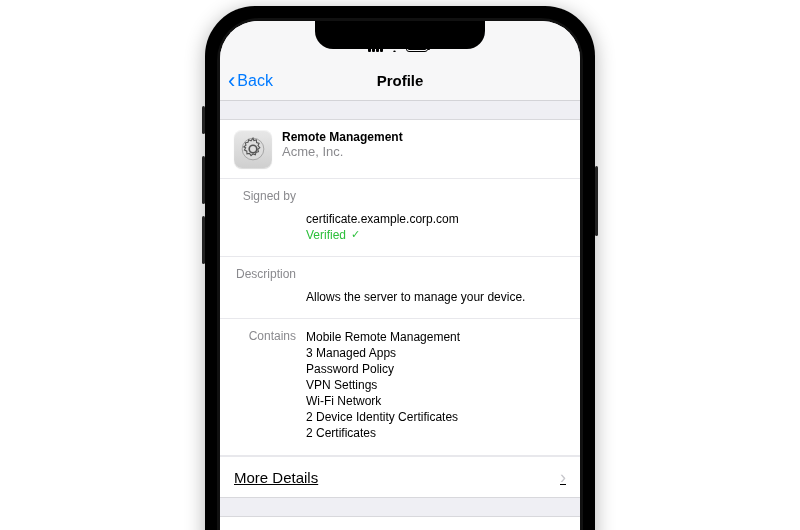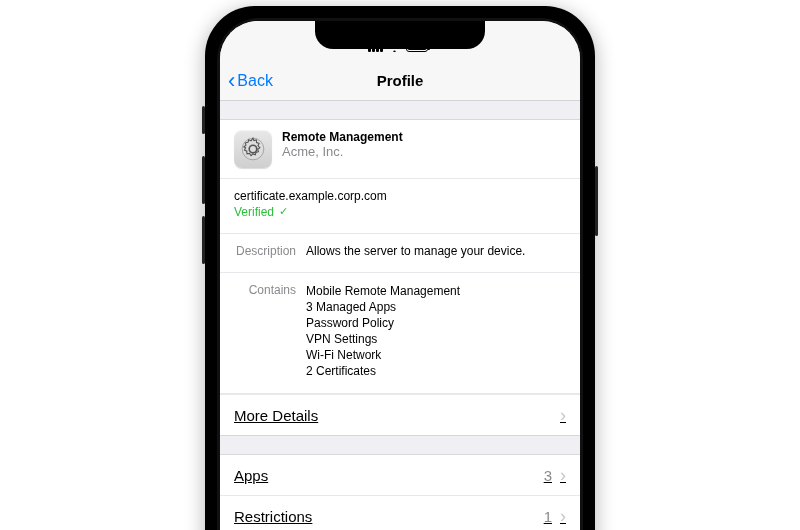--- a/index.html
+++ b/index.html
@@ -134,21 +134,21 @@
     .profile-sub { font-size: 13px; color: #8a8a8e; }
 
     .kv-block {
       background: #fff;
       border-bottom: 1px solid #e8e8ec;
       padding: 6px 14px 10px 14px;
       font-size: 12px;
     }
     .kv-row { display: flex; gap: 10px; padding: 4px 0; }
     .kv-label { width: 62px; text-align: right; color: #8a8a8e; flex-shrink: 0; }
-    .kv-value { color: #000; }
+    .kv-value { color: #000; margin-top: 23px; }
     .verified { color: #2bbf3a; display: flex; align-items: flex-start; gap: 5px; font-size: 12px; margin-top: 2px;}
     .verified .check { font-size: 11px; }
     .contains-list { color: #000; }
     .contains-list div { padding: 1px 0; }
 
     .kv-block + .kv-block { border-top: none; }
     .divider-faint { border-top: 1px solid #f0f0f2; }
 
     .list-row {
       background: #fff;
@@ -223,20 +223,21 @@
               </svg>
           </div>
           <div>
             <div class="profile-title">Remote Management</div>
             <div class="profile-sub">Acme, Inc.</div>
           </div>
         </div>
 
         <div class="kv-block">
           <div class="kv-row">
+            <div class="kv-label">Signed by</div>
             <div>
               <div class="kv-value">certificate.example.corp.com</div>
               <div class="verified">
                 <span>Verified</span>
                 <span class="check">✓</span>
               </div>
             </div>
           </div>
         </div>
 
@@ -249,20 +250,21 @@
 
         <div class="kv-block divider-faint">
           <div class="kv-row">
             <div class="kv-label">Contains</div>
             <div class="contains-list">
               <div>Mobile Remote Management</div>
               <div>3 Managed Apps</div>
               <div>Password Policy</div>
               <div>VPN Settings</div>
               <div>Wi-Fi Network</div>
+              <div>2 Device Identity Certificates</div>
               <div>2 Certificates</div>
             </div>
           </div>
         </div>
 
         <div class="list-row" style="border-top:1px solid #e8e8ec">
           <span>More Details</span>
           <span class="right">
               <span class="chevron">›</span>
             </span>

